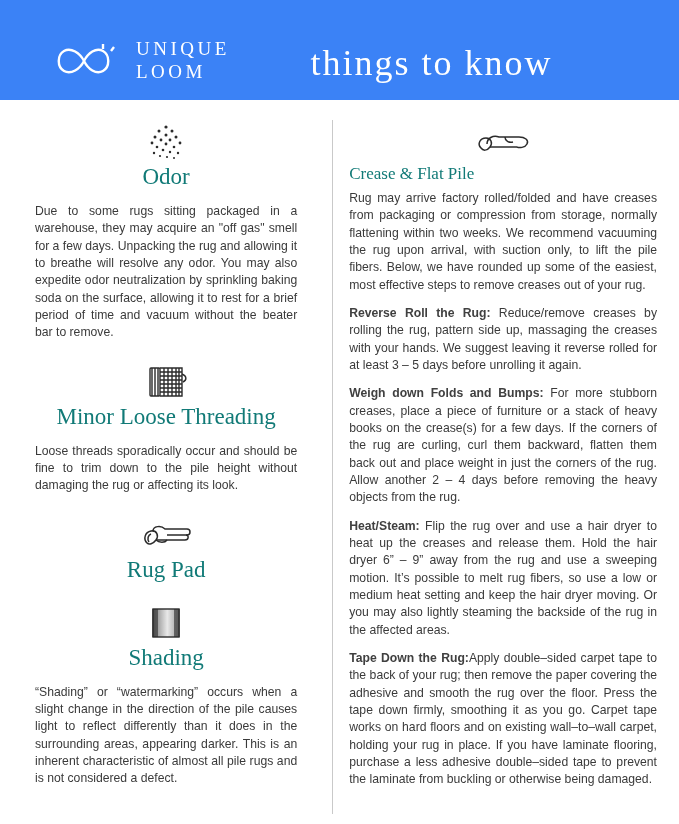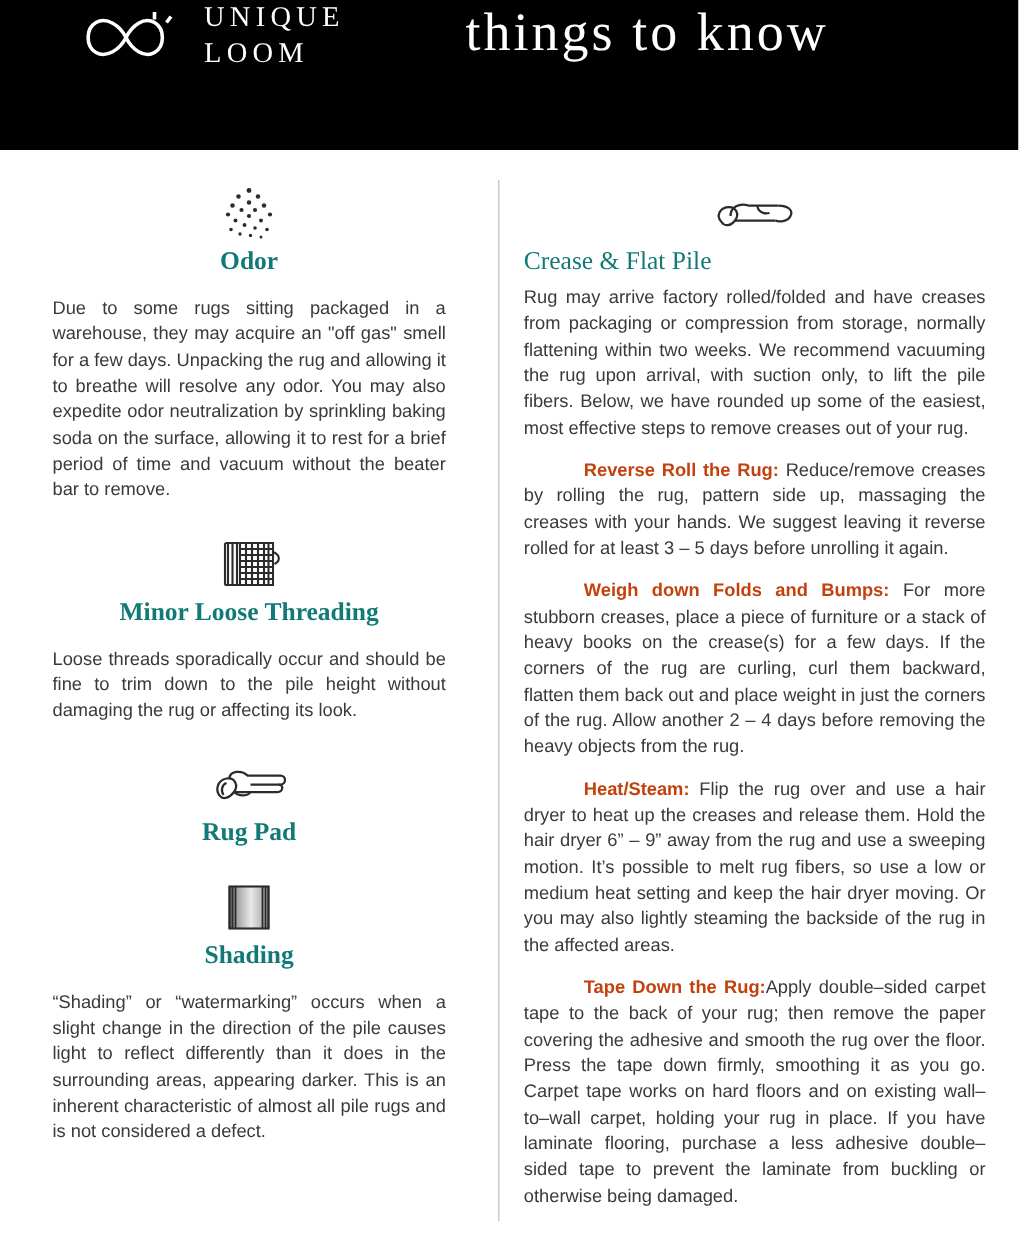--- a/index.html
+++ b/index.html
@@ -11,25 +11,25 @@
     height: 824px;
     background: #ffffff;
     font-family: "Liberation Sans", sans-serif;
     color: #333333;
     overflow: hidden;
   }
 
   
   .header {
     height: 100px;
-    background: #000000;
-    display: flex;
-    align-items: flex-start;
+    background: #3b82f6;
+    display: flex;
+    align-items: flex-end;
     box-sizing: border-box;
-    padding: 0 26px;
+    padding: 16px 26px;
   }
   .brand {
     display: flex;
     align-items: center;
     flex: 0 0 auto;
     margin-left: 30px;
   }
   .brand-mark {
     width: 66px;
     height: 44px;
@@ -85,39 +85,39 @@
     display: flex;
     justify-content: center;
     align-items: flex-end;
     height: 46px;
     margin-bottom: 2px;
   }
   .sec-title {
     text-align: center;
     color: #117a77;
     font-family: "Liberation Serif", serif;
-    font-size: 17px;
+    font-size: 23px;
     margin: 0 0 4px 0;
-    font-weight: bold;
+    font-weight: normal;
   }
   .sec-body {
     font-size: 12.2px;
     line-height: 1.42;
     text-align: justify;
     color: #3a3a3a;
     margin: 13px;
   }
   .para {
     font-size: 12.2px;
     line-height: 1.42;
     text-align: justify;
     color: #3a3a3a;
     margin: 0 0 11px 0;
   }
-  .para b { color: #c2410c; margin-left: 40px; }
+  .para b { color: #404040; }
   .para:last-child { margin-bottom: 0; }
   .right-title {
     text-align: left;
     color: #117a77;
     font-family: "Liberation Serif", serif;
     font-size: 17px;
     margin: 0 0 6px 0;
     font-weight: normal;
   }
 </style>

